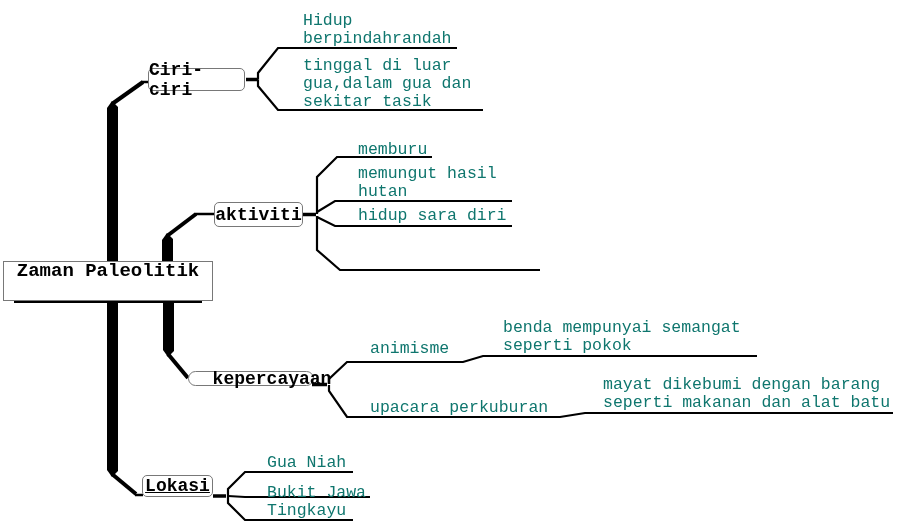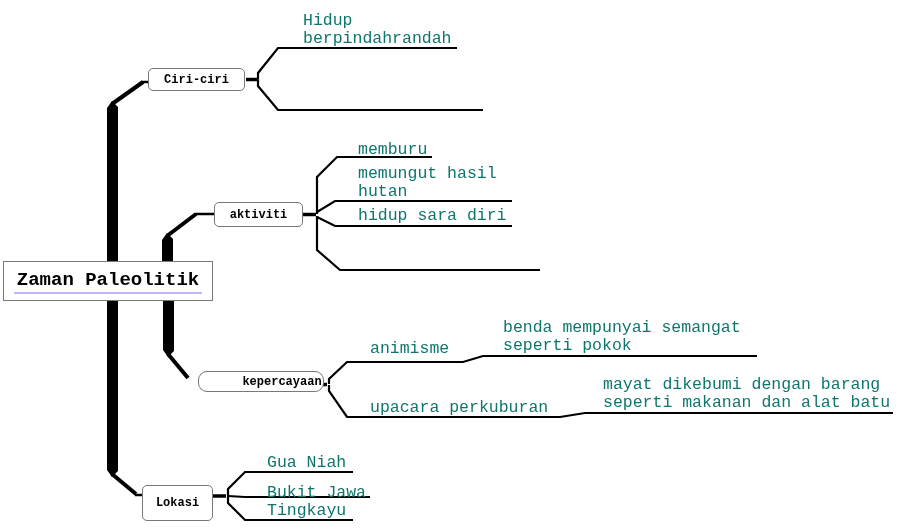--- a/index.html
+++ b/index.html
@@ -11,30 +11,30 @@
   .edges path, .edges polygon { vector-effect:non-scaling-stroke; }
 
   .leaf {
     position:absolute; font-size:16.5px; line-height:18px; color:#0f766e;
     white-space:pre-line; letter-spacing:0; cursor:default;
   }
   .bnode {
     position:absolute; box-sizing:border-box; background:#ffffff;
     border:1.6px solid #787878; border-radius:5px;
     display:flex; align-items:center; justify-content:center;
-    font-weight:bold; font-size:12px; color:#000; cursor:default;
+    font-weight:bold; font-size:18px; color:#000; cursor:default;
   }
   .bnode.kep { border-radius:9px; }
   .rootnode {
     position:absolute; box-sizing:border-box; background:#ffffff;
     border:1.6px solid #787878; border-radius:0;
     display:flex; align-items:center; justify-content:center;
     font-weight:bold; font-size:19px; color:#000; cursor:default;
   }
-  .rootnode span { border-bottom:2px solid #c4b5fd; padding:0 3px 1px 3px; }
+  .rootnode span { border-bottom:2px solid #000000; padding:0 3px 19px 3px; }
 </style>
 </head>
 <body>
 
 <div class="stage">
 
   <svg class="edges" width="899" height="530" viewBox="0 0 899 530" fill="none" stroke="#000000" stroke-width="2.2" stroke-linejoin="miter" stroke-linecap="butt">
 
     <polygon points="107,261 107,108 112,101 118,107 118,261" fill="#000" stroke="none"></polygon>
     <path d="M112,104 L143,82" stroke-width="4"></path>
@@ -72,26 +72,29 @@
   </svg>
 
   <div class="rootnode" style="left:3px; top:261px; width:210px; height:40px;">
     <span>Zaman Paleolitik</span>
   </div>
 
   <div class="bnode" style="left:148px; top:68px; width:97px; height:23px;">Ciri-ciri</div>
 
   <div class="bnode" style="left:214px; top:202px; width:89px; height:25px;">aktiviti</div>
 
-  <div class="bnode kep" style="left:198px; top:371px; width:126px; height:21px;padding-left:42px;">kepercayaan</div>
+  <div class="bnode kep" style="left:188px; top:371px; width:126px; height:15px;padding-left:42px;">kepercayaan</div>
 
-  <div class="bnode" style="left:142px; top:485px; width:71px; height:36px;">Lokasi</div>
+  <div class="bnode" style="left:142px; top:475px; width:71px; height:22px;text-decoration:underline;">Lokasi</div>
 
   <div class="leaf" style="left:303px; top:12px;">Hidup
 berpindahrandah</div>
+  <div class="leaf" style="left:303px; top:57px;">tinggal di luar
+gua,dalam gua dan
+sekitar tasik</div>
 
   <div class="leaf" style="left:358px; top:141px;">memburu</div>
   <div class="leaf" style="left:358px; top:207px;">hidup sara diri</div>
   <div class="leaf" style="left:358px; top:165px;">memungut hasil
 hutan</div>
 
   <div class="leaf" style="left:370px; top:340px;">animisme</div>
   <div class="leaf" style="left:503px; top:319px;">benda mempunyai semangat
 seperti pokok</div>
   <div class="leaf" style="left:603px; top:376px;">mayat dikebumi dengan barang

